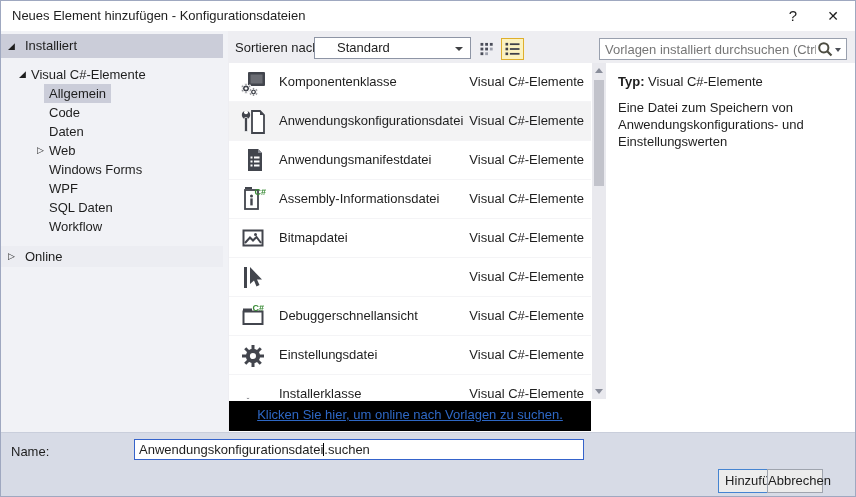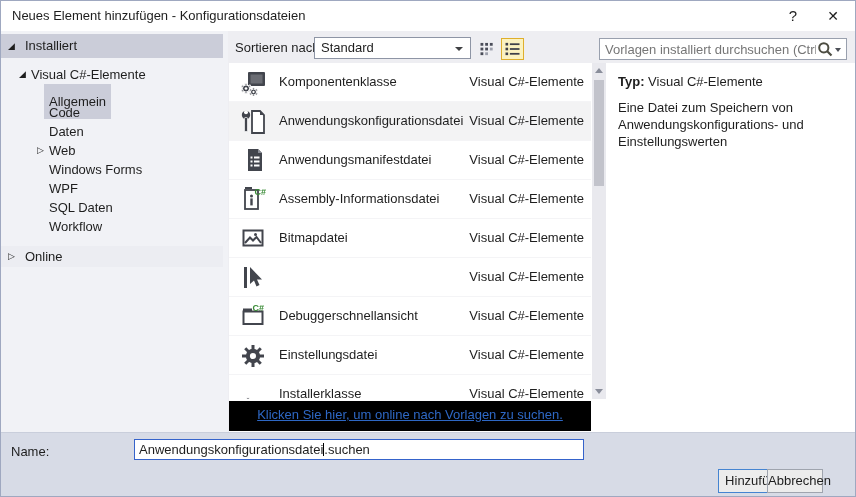--- a/index.html
+++ b/index.html
@@ -16,28 +16,28 @@
   .help-btn{right:44px;}
   .close-btn{right:4px;font-size:14px;}
   
   .left-panel{position:absolute;left:0;top:30px;width:227px;height:403px;background:#F1F2F6;}
   .installed-header{position:absolute;left:0;top:3px;width:222px;height:24px;background:var(--selection-gray,#CBCDD9);line-height:24px;}
   .installed-header .glyph{position:absolute;left:7px;top:0;font-size:9px;}
   .installed-header .lbl{position:absolute;left:24px;top:0;}
   .tree-item{position:absolute;left:0;width:222px;height:19px;line-height:19px;cursor:default;}
   .tree-item .glyph{position:absolute;top:0;font-size:9px;}
   .tree-item .lbl{position:absolute;top:0;white-space:nowrap;}
-  .tree-item .lbl.selected{background:var(--selection-gray,#CBCDD9);padding:8px 5px;margin-left:-5px;}
+  .tree-item .lbl.selected{background:var(--selection-gray,#CBCDD9);padding:0 5px;margin-left:-5px;}
   .online-header{position:absolute;left:0;top:215px;width:222px;height:21px;line-height:21px;background:#ECEDF2;}
   .online-header .glyph{position:absolute;left:7px;top:0;font-size:9px;}
   .online-header .lbl{position:absolute;left:24px;top:0;}
   
   .toolbar{position:absolute;left:228px;top:30px;right:0;height:32px;background:#EEEEF2;}
   .sort-label{position:absolute;left:6px;top:9px;white-space:nowrap;}
-  .sort-select{position:absolute;left:85px;top:6px;width:157px;height:22px;background:#fff;border:1px solid #8E95A5;line-height:20px;padding-left:6px;cursor:default;}
+  .sort-select{position:absolute;left:85px;top:6px;width:157px;height:22px;background:#fff;border:1px solid #8E95A5;line-height:20px;padding-left:22px;cursor:default;}
   .sort-select .arrow{position:absolute;right:7px;top:9px;width:0;height:0;border-left:4px solid transparent;border-right:4px solid transparent;border-top:4px solid #3F4043;}
   .view-btn{position:absolute;top:7px;width:23px;height:22px;padding:3px;cursor:default;}
   .view-btn.small{left:247px;border:1px solid transparent;}
   .view-btn.list{left:272px;background:var(--view-toggle-bg,#FBF2C0);border:1px solid var(--view-toggle-border,#DFAF2C);}
   .search-box{position:absolute;right:8px;top:7px;width:248px;height:22px;background:#fff;border:1px solid #99A0AE;display:flex;align-items:center;}
   .search-box input{flex:1;min-width:0;border:none;outline:none;font-family:"Liberation Sans",sans-serif;font-size:13px;color:#1E1E1E;padding:0 0 0 5px;background:transparent;}
   .search-box input::placeholder{color:#767676;opacity:1;}
   .search-box .mag{flex:0 0 16px;height:16px;margin:0 1px 0 1px;}
   .search-box .sdrop{flex:0 0 12px;height:22px;position:relative;}
   .search-box .sdrop::after{content:"";position:absolute;left:1px;top:10px;border-left:3.5px solid transparent;border-right:3.5px solid transparent;border-top:4px solid #4D5058;}

